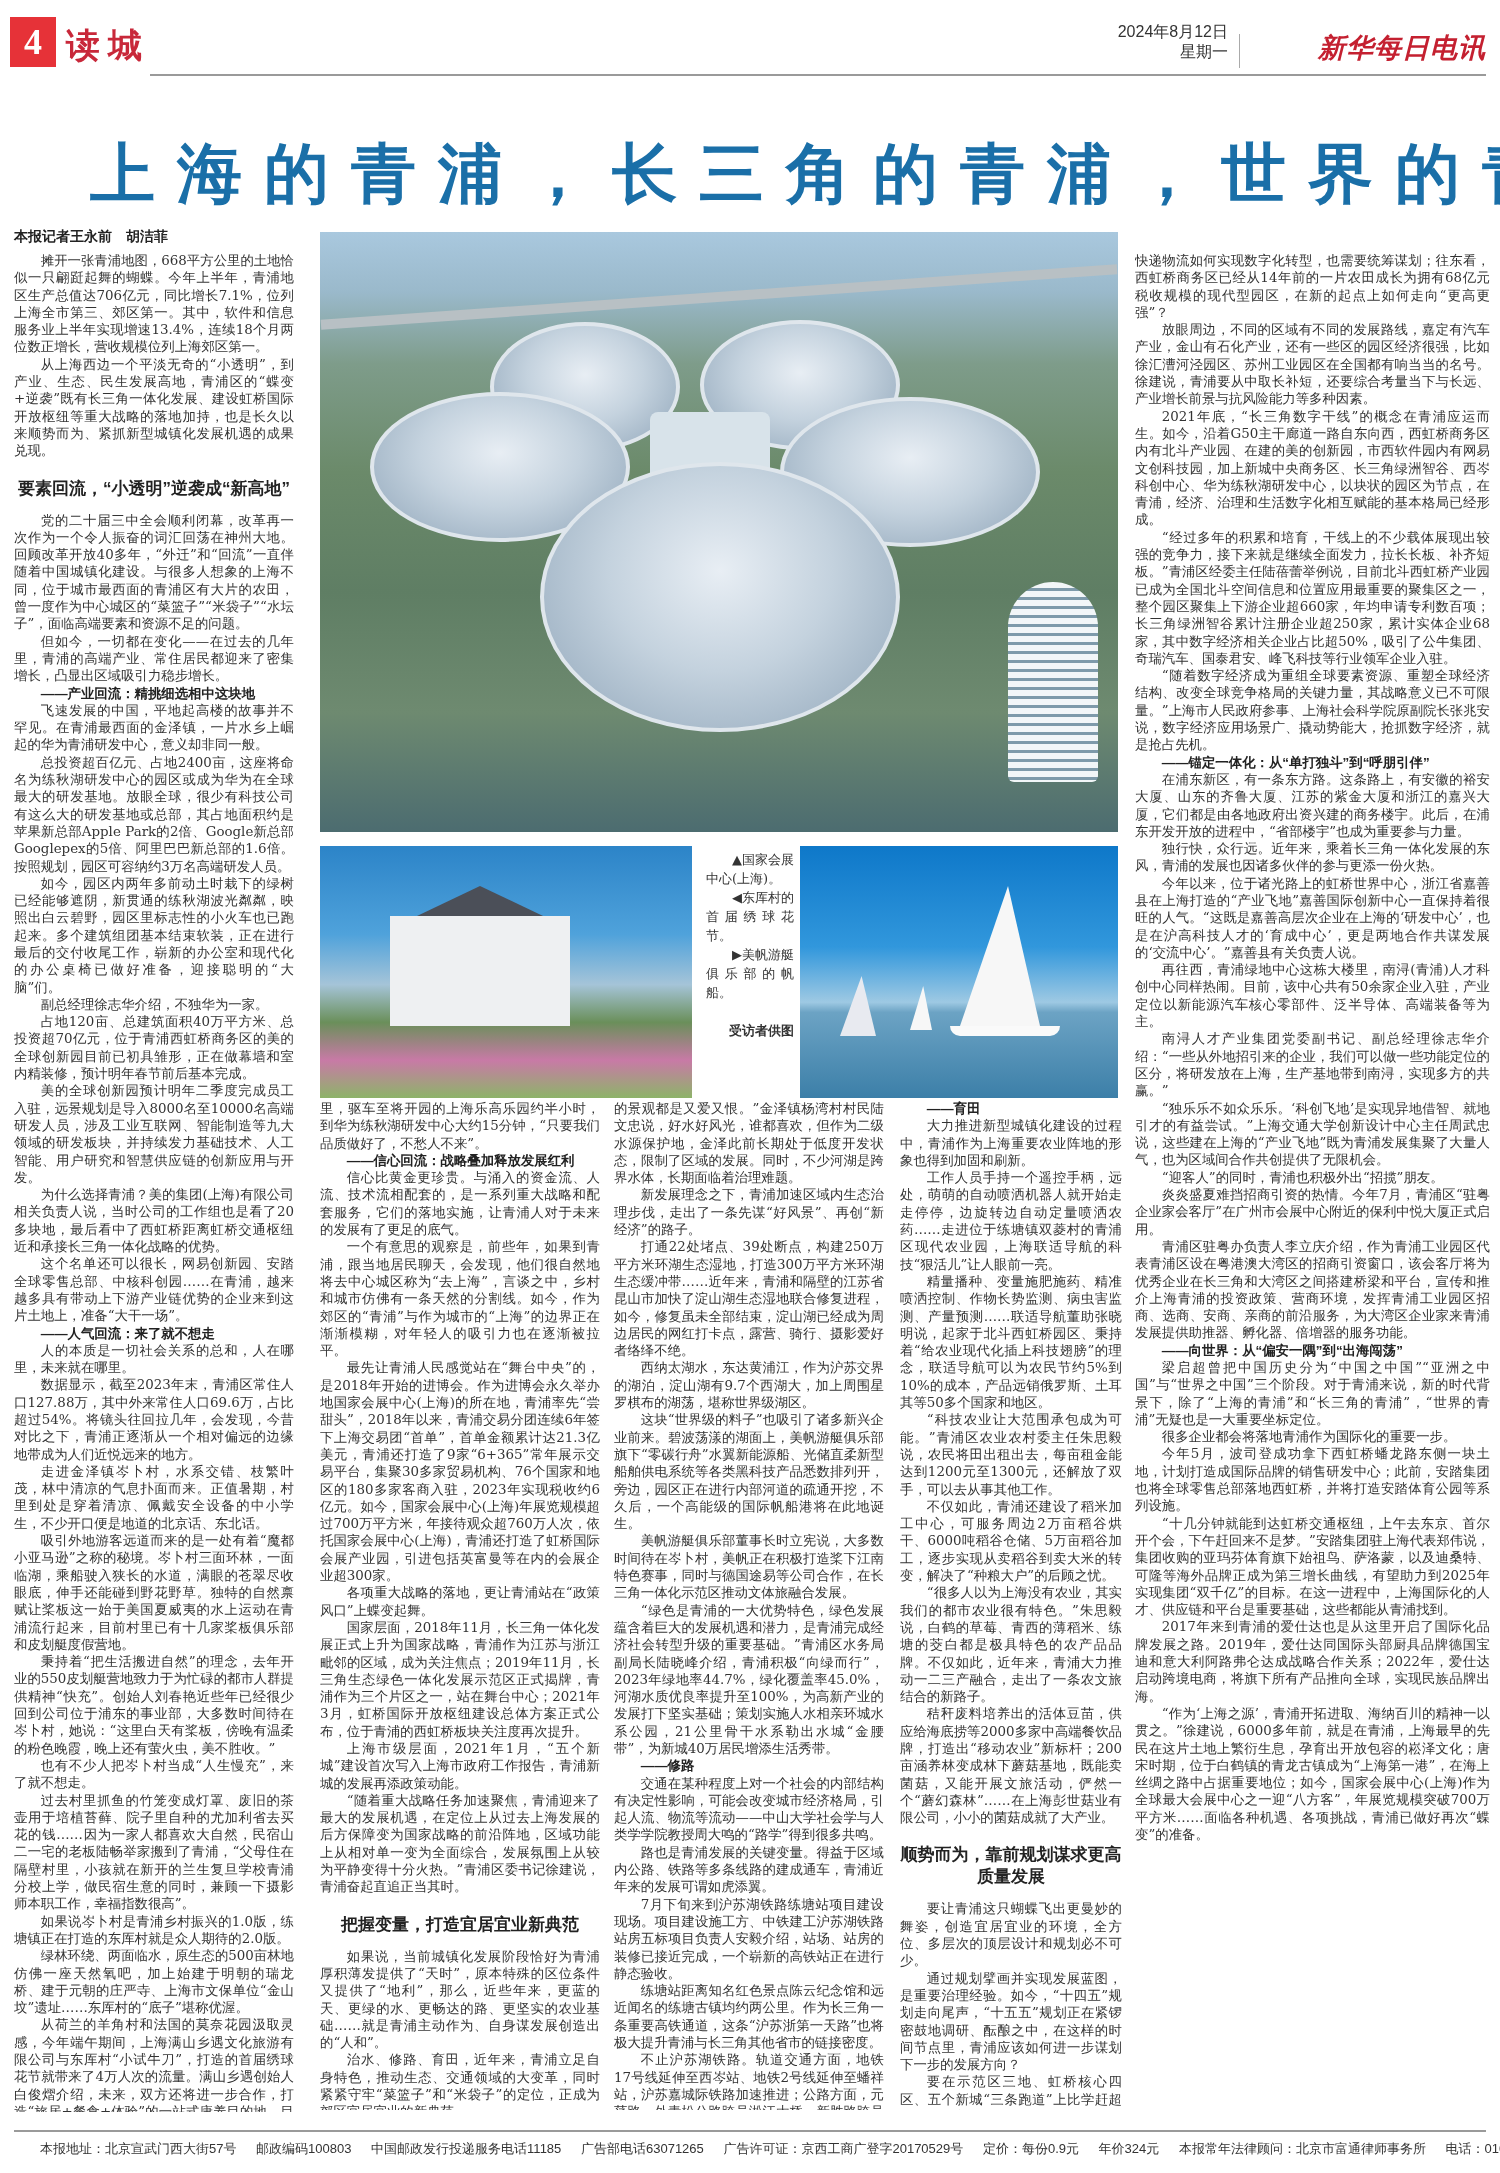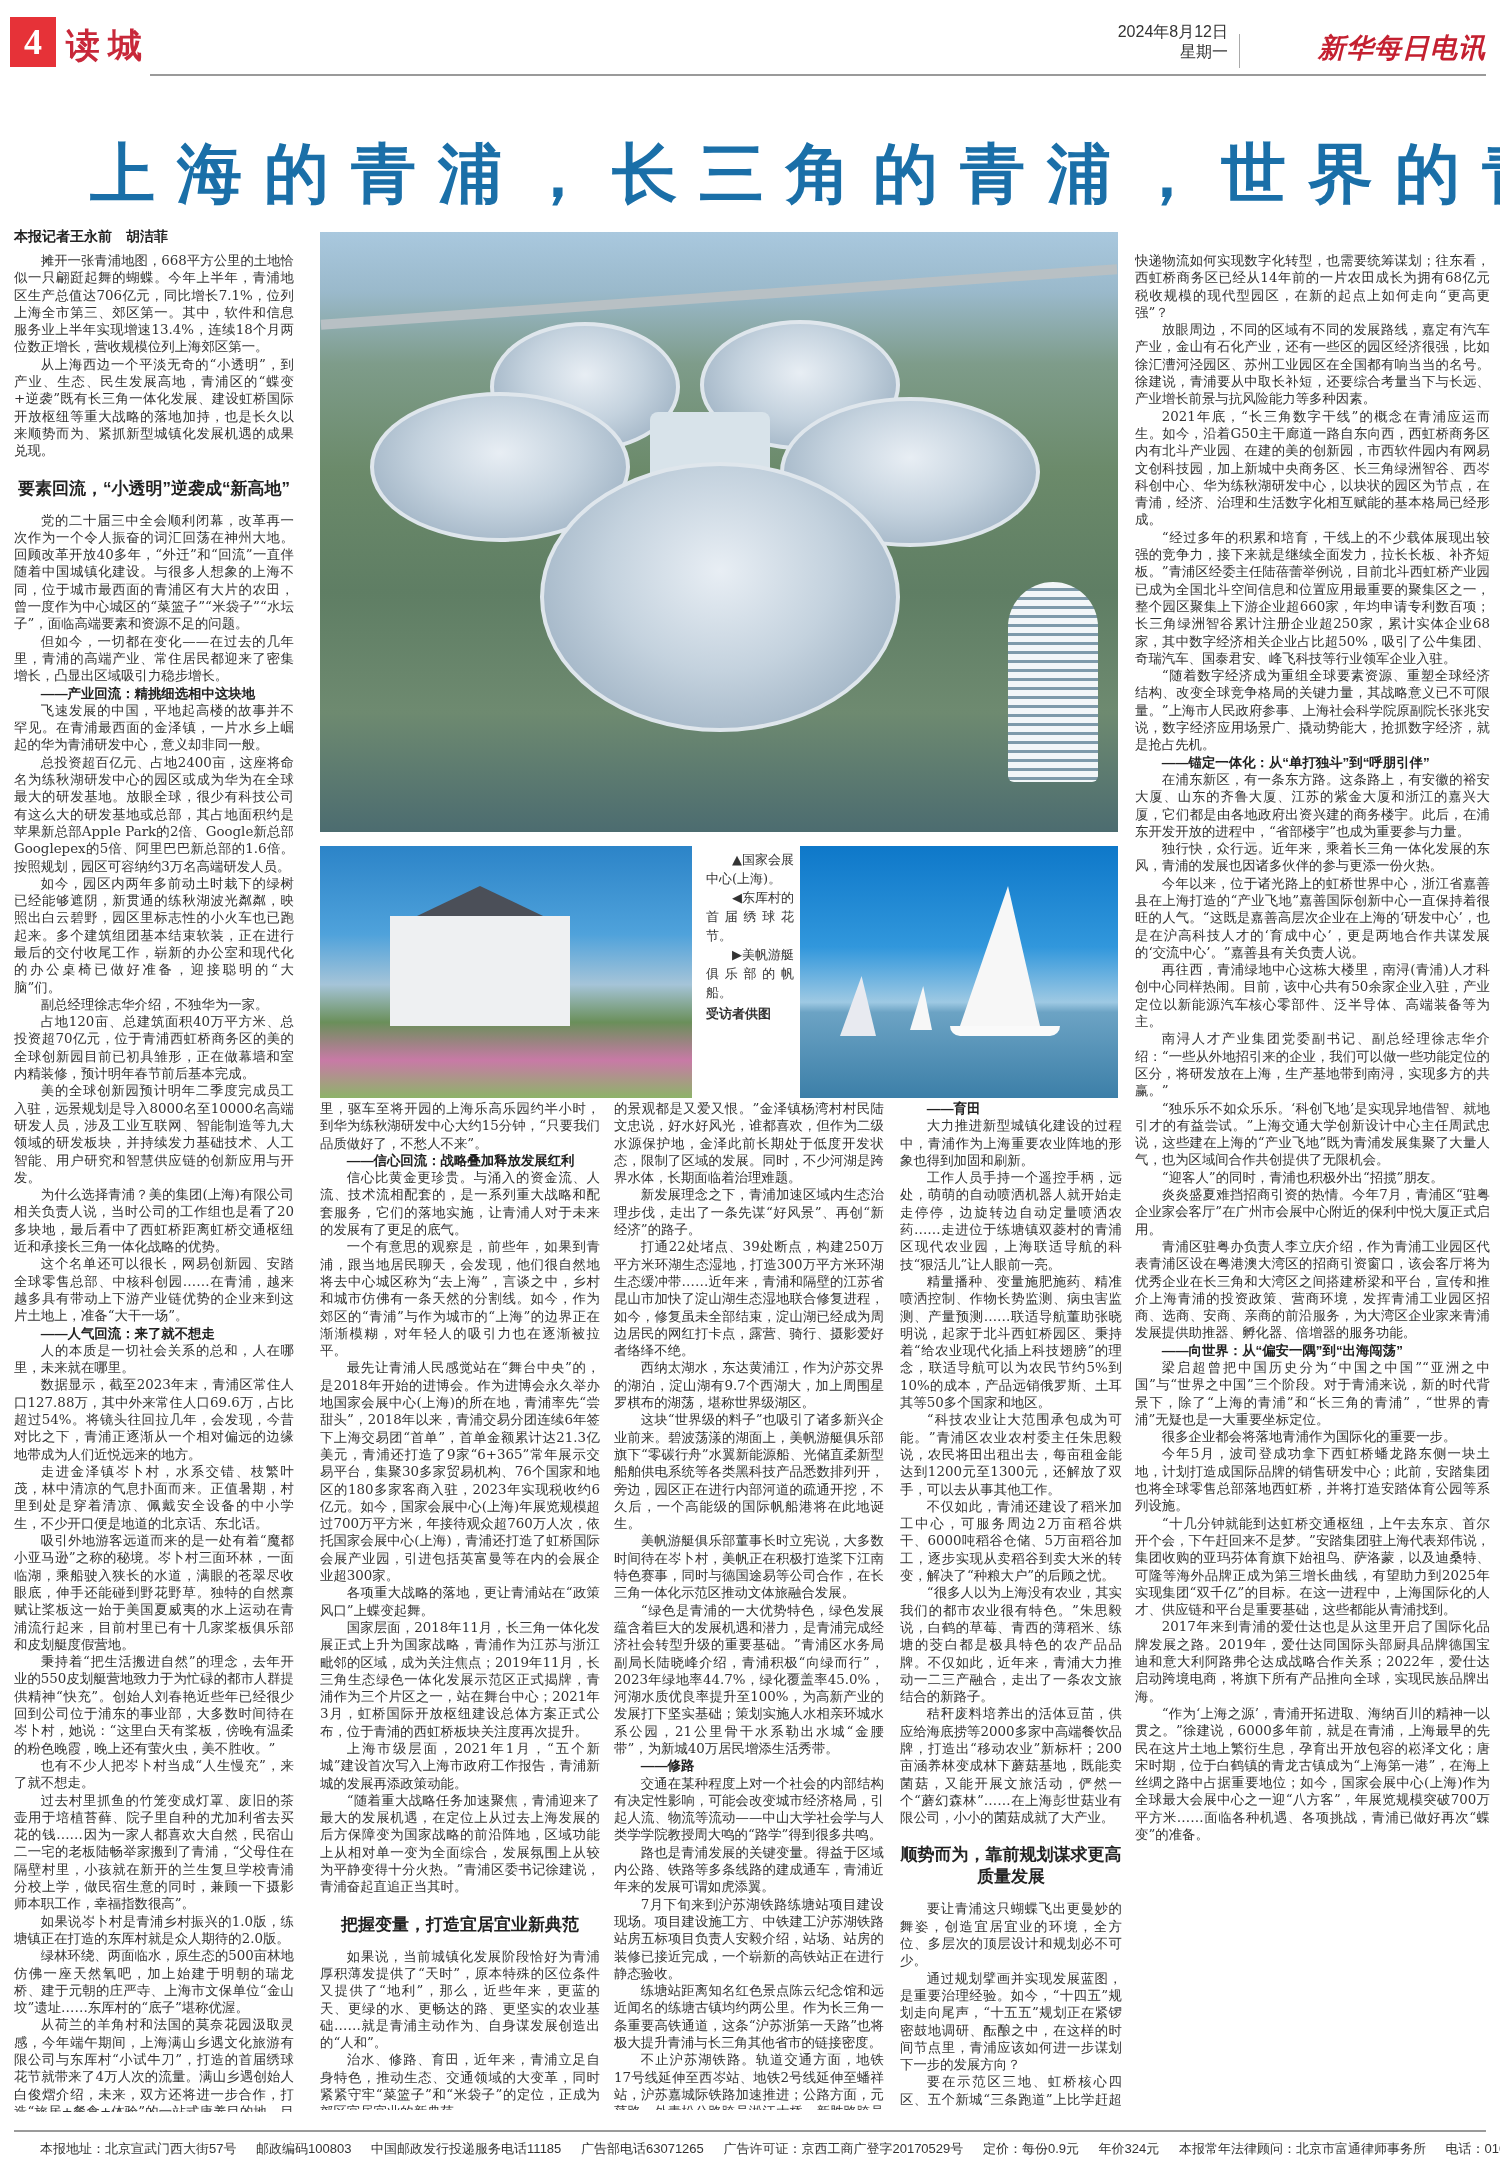--- a/index.html
+++ b/index.html
@@ -40,21 +40,21 @@
   .photo-main .tower { position: absolute; right: 20px; top: 350px; width: 90px; height: 200px; background: repeating-linear-gradient(180deg, #f2f6f8 0 6px, #7e9aaa 6px 9px); border-radius: 45px 45px 6px 6px; }
   .photo-main .road { position: absolute; left: 0; top: 60px; width: 100%; height: 10px; background: #b8c0c4; transform: rotate(-4deg); }
 
   .photo-flower { position: absolute; left: 320px; top: 846px; width: 372px; height: 252px; overflow: hidden;
     background: linear-gradient(180deg, #2c84c8 0%, #4fa2db 35%, #a5c4d8 55%, #6a8f5a 70%, #c87aa6 85%, #8db469 100%); }
   .photo-flower .house { position: absolute; left: 70px; top: 70px; width: 180px; height: 110px; background: #eef0f2; }
   .photo-flower .roof { position: absolute; left: 55px; top: 40px; width: 210px; height: 40px; background: #4b4f58; clip-path: polygon(10% 100%, 50% 0, 90% 100%); }
 
   .caption { position: absolute; left: 706px; top: 850px; width: 88px; font-size: 13px; line-height: 19px; color: #333; text-align: justify; }
   .caption p { text-indent: 2em; }
-  .caption .credit { font-family: "Liberation Sans", sans-serif; font-weight: bold; text-indent: 0; margin-top: 2px; }
+  .caption .credit { font-family: "Liberation Sans", sans-serif; font-weight: bold; text-align: right; text-indent: 0; margin-top: 19px; }
 
   .photo-sail { position: absolute; left: 800px; top: 846px; width: 318px; height: 252px; overflow: hidden;
     background: linear-gradient(180deg, #0e78c9 0%, #3197dc 40%, #9ec9e3 62%, #6ca3c4 66%, #3c7fa8 100%); }
   .sail { position: absolute; background: #f7f7f7; clip-path: polygon(0 100%, 60% 0, 100% 100%); }
   .s1 { left: 160px; top: 40px; width: 80px; height: 140px; }
   .s2 { left: 40px; top: 130px; width: 36px; height: 60px; background: #e8eaf0; }
   .s3 { left: 110px; top: 140px; width: 22px; height: 44px; }
   .hull { position: absolute; left: 150px; top: 180px; width: 110px; height: 10px; background: #fafafa; border-radius: 0 0 40px 40px; }
 
   .footer-rule { position: absolute; left: 14px; right: 14px; top: 2130px; height: 2px; background: #9a9a9a; }

